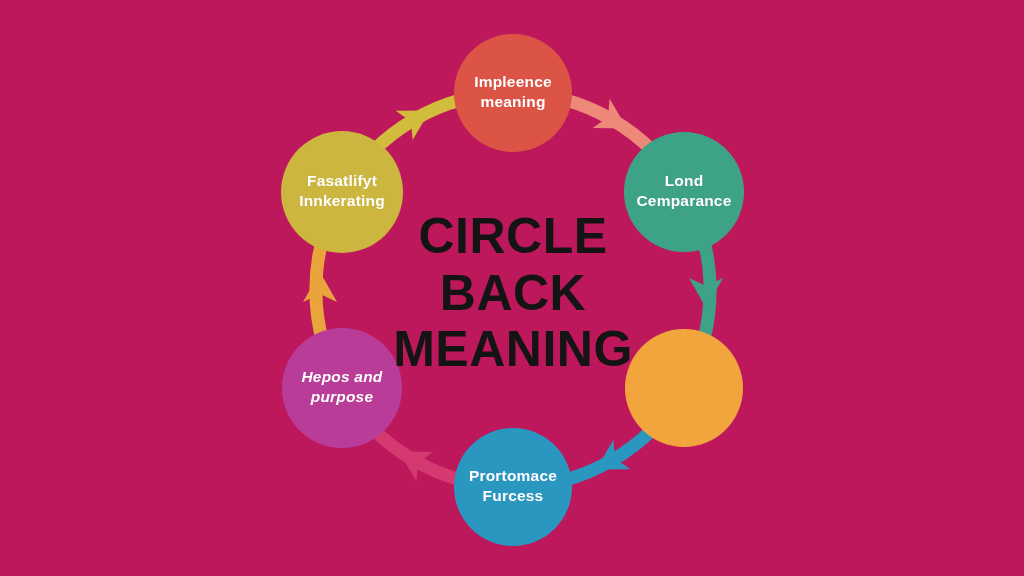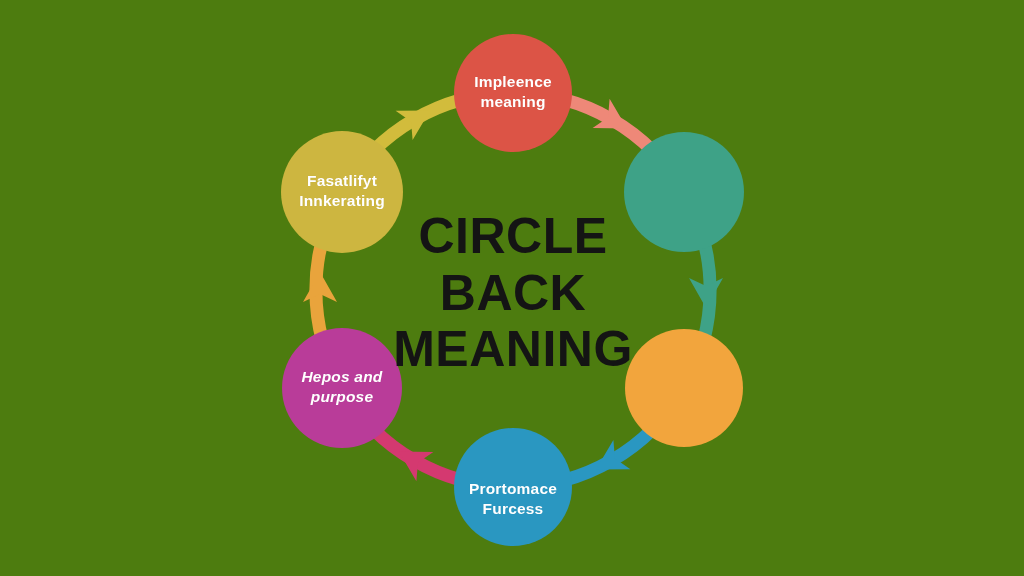--- a/index.html
+++ b/index.html
@@ -5,21 +5,21 @@
   html, body {
     margin: 0; padding: 0;
     width: 1024px; height: 576px;
     background: #ffffff;
     overflow: hidden;
     font-family: "Liberation Sans", sans-serif;
   }
   #canvas {
     position: relative;
     width: 1024px; height: 576px;
-    background: #4d7c0f;
+    background: #be185d;
   }
   #diagram-svg {
     position: absolute;
     left: 0; top: 0;
   }
   .node-label {
     position: absolute;
     width: 150px;
     text-align: center;
     color: #ffffff;
@@ -73,21 +73,23 @@
       <circle cx="684" cy="192" r="60" fill="#3ea287"></circle>
       <circle cx="684" cy="388" r="59" fill="#f2a53d"></circle>
       <circle cx="513" cy="487" r="59" fill="#2a97c1"></circle>
       <circle cx="342" cy="388" r="60" fill="#b93c99"></circle>
       <circle cx="342" cy="192" r="61" fill="#cdb640"></circle>
     </g>
   </svg>
 
   <div class="node-label" style="left:438px; top:72px;">Impleence
 meaning</div>
-  <div class="node-label" style="left:438px; top:479px;text-align:center;">Prortomace
+  <div class="node-label" style="left:609px; top:171px;">Lond
+Cemparance</div>
+  <div class="node-label" style="left:438px; top:466px;text-align:center;">Prortomace
 Furcess</div>
   <div class="node-label" style="left:267px; top:367px;font-style:italic;">Hepos and
 purpose</div>
   <div class="node-label" style="left:267px; top:171px;">Fasatlifyt
 Innkerating</div>
 
   <div class="diagram-title">CIRCLE
 BACK
 MEANING</div>
 

